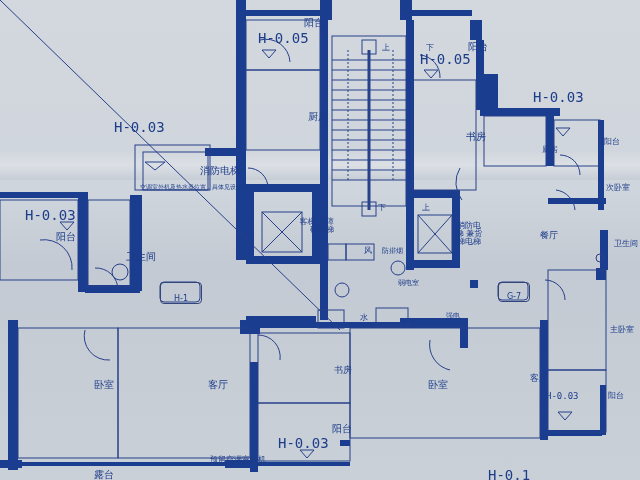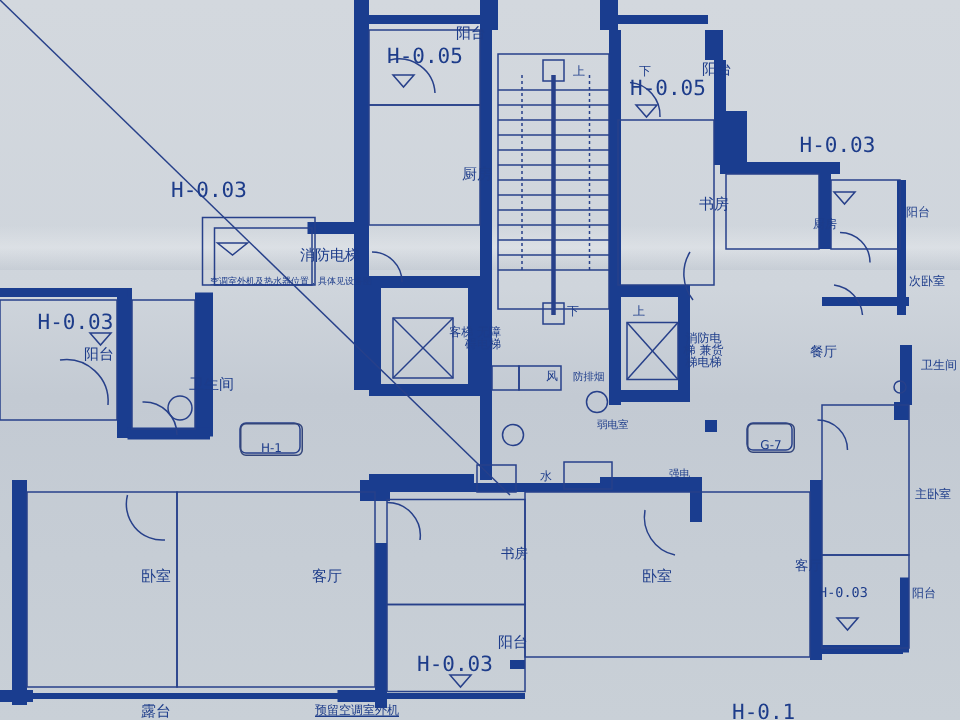--- a/index.html
+++ b/index.html
@@ -197,21 +197,21 @@
   <span class="lbl" style="left:388px;top:204px;font-size:8px;">上</span>
   <span class="lbl" style="left:60px;top:380px;">卧室</span>
   <span class="lbl" style="left:174px;top:380px;">客厅</span>
   <span class="lbl" style="left:300px;top:366px;font-size:9px;">书房</span>
   <span class="lbl" style="left:298px;top:424px;">阳台</span>
   <span class="lbl" style="left:394px;top:380px;">卧室</span>
   <span class="lbl" style="left:496px;top:374px;font-size:9px;">客厅</span>
   <span class="lbl" style="left:576px;top:326px;font-size:8px;">主卧室</span>
   <span class="lbl" style="left:574px;top:392px;font-size:8px;">阳台</span>
   <span class="lbl" style="left:60px;top:470px;">露台</span>
-  <span class="lbl" style="left:176px;top:470px;font-size:8px;text-decoration:underline;">预留空调室外机</span>
+  <span class="lbl" style="left:176px;top:456px;font-size:8px;text-decoration:underline;">预留空调室外机</span>
 
   <div class="tag" style="left:160px;top:282px;width:40px;height:20px;">
       <span>H-1</span>
     </div>
   <div class="tag" style="left:498px;top:282px;width:30px;height:18px;">
       <span>G-7</span>
     </div>
 </div>
 
 </body></html>

